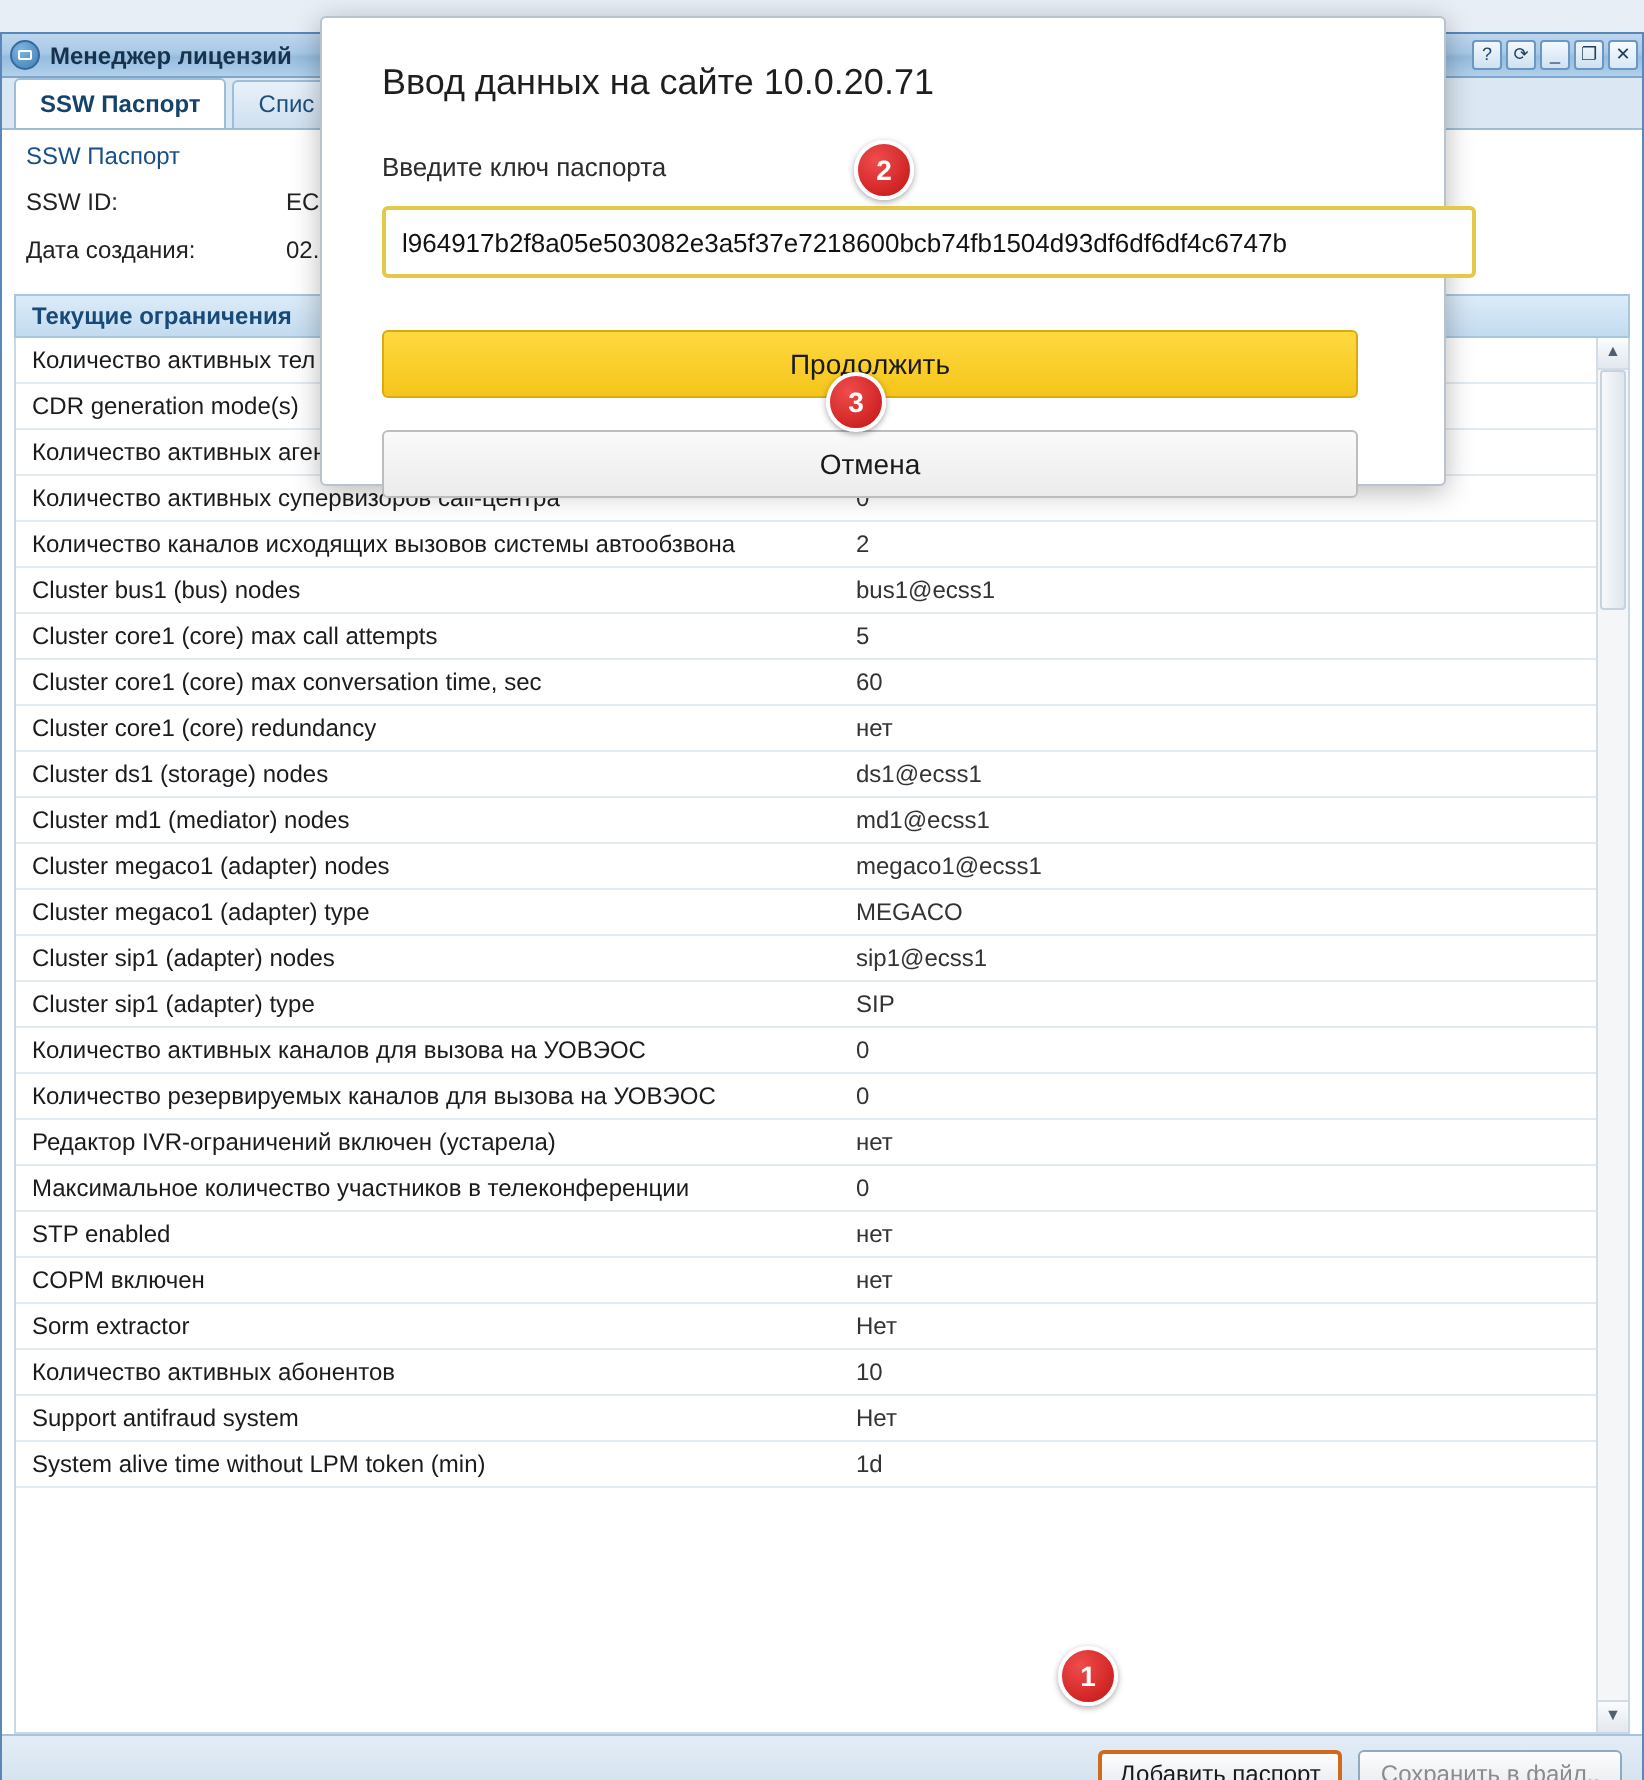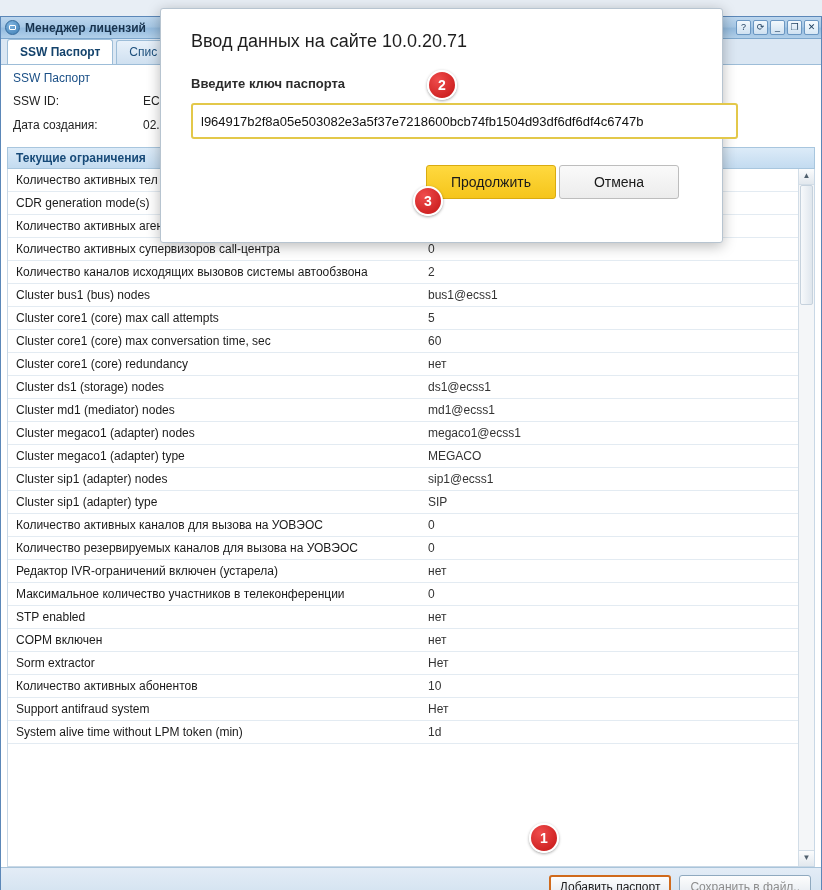--- a/index.html
+++ b/index.html
@@ -253,41 +253,41 @@
   }
   .modal-title {
     font-size: 18px;
     color: #1e1e1e;
     margin-bottom: 24px;
   }
   .modal-label {
     font-size: 13px;
     color: #2c2c2c;
     margin-bottom: 12px;
-    font-weight: bold;
   }
   .key-input {
     width: 547px;
     height: 36px;
     border: 2px solid #e3c84a;
     border-radius: 3px;
     box-sizing: border-box;
     font-size: 13px;
     padding: 0 8px;
     color: #111;
     font-family: "Liberation Sans", sans-serif;
     background: #fff;
     outline: none;
   }
   .modal-buttons {
     margin-top: 26px;
     display: flex;
     justify-content: flex-end;
-    gap: 3px;
+    gap: 16px;
     padding-right: 4px;
+    flex-direction: column;
   }
   .btn-primary {
     min-width: 130px;
     height: 34px;
     background: linear-gradient(to bottom, #ffd93f, #f5c51b);
     border: 1px solid #d9ab10;
     border-radius: 3px;
     font-size: 14px;
     color: #1a1a1a;
     cursor: default;

